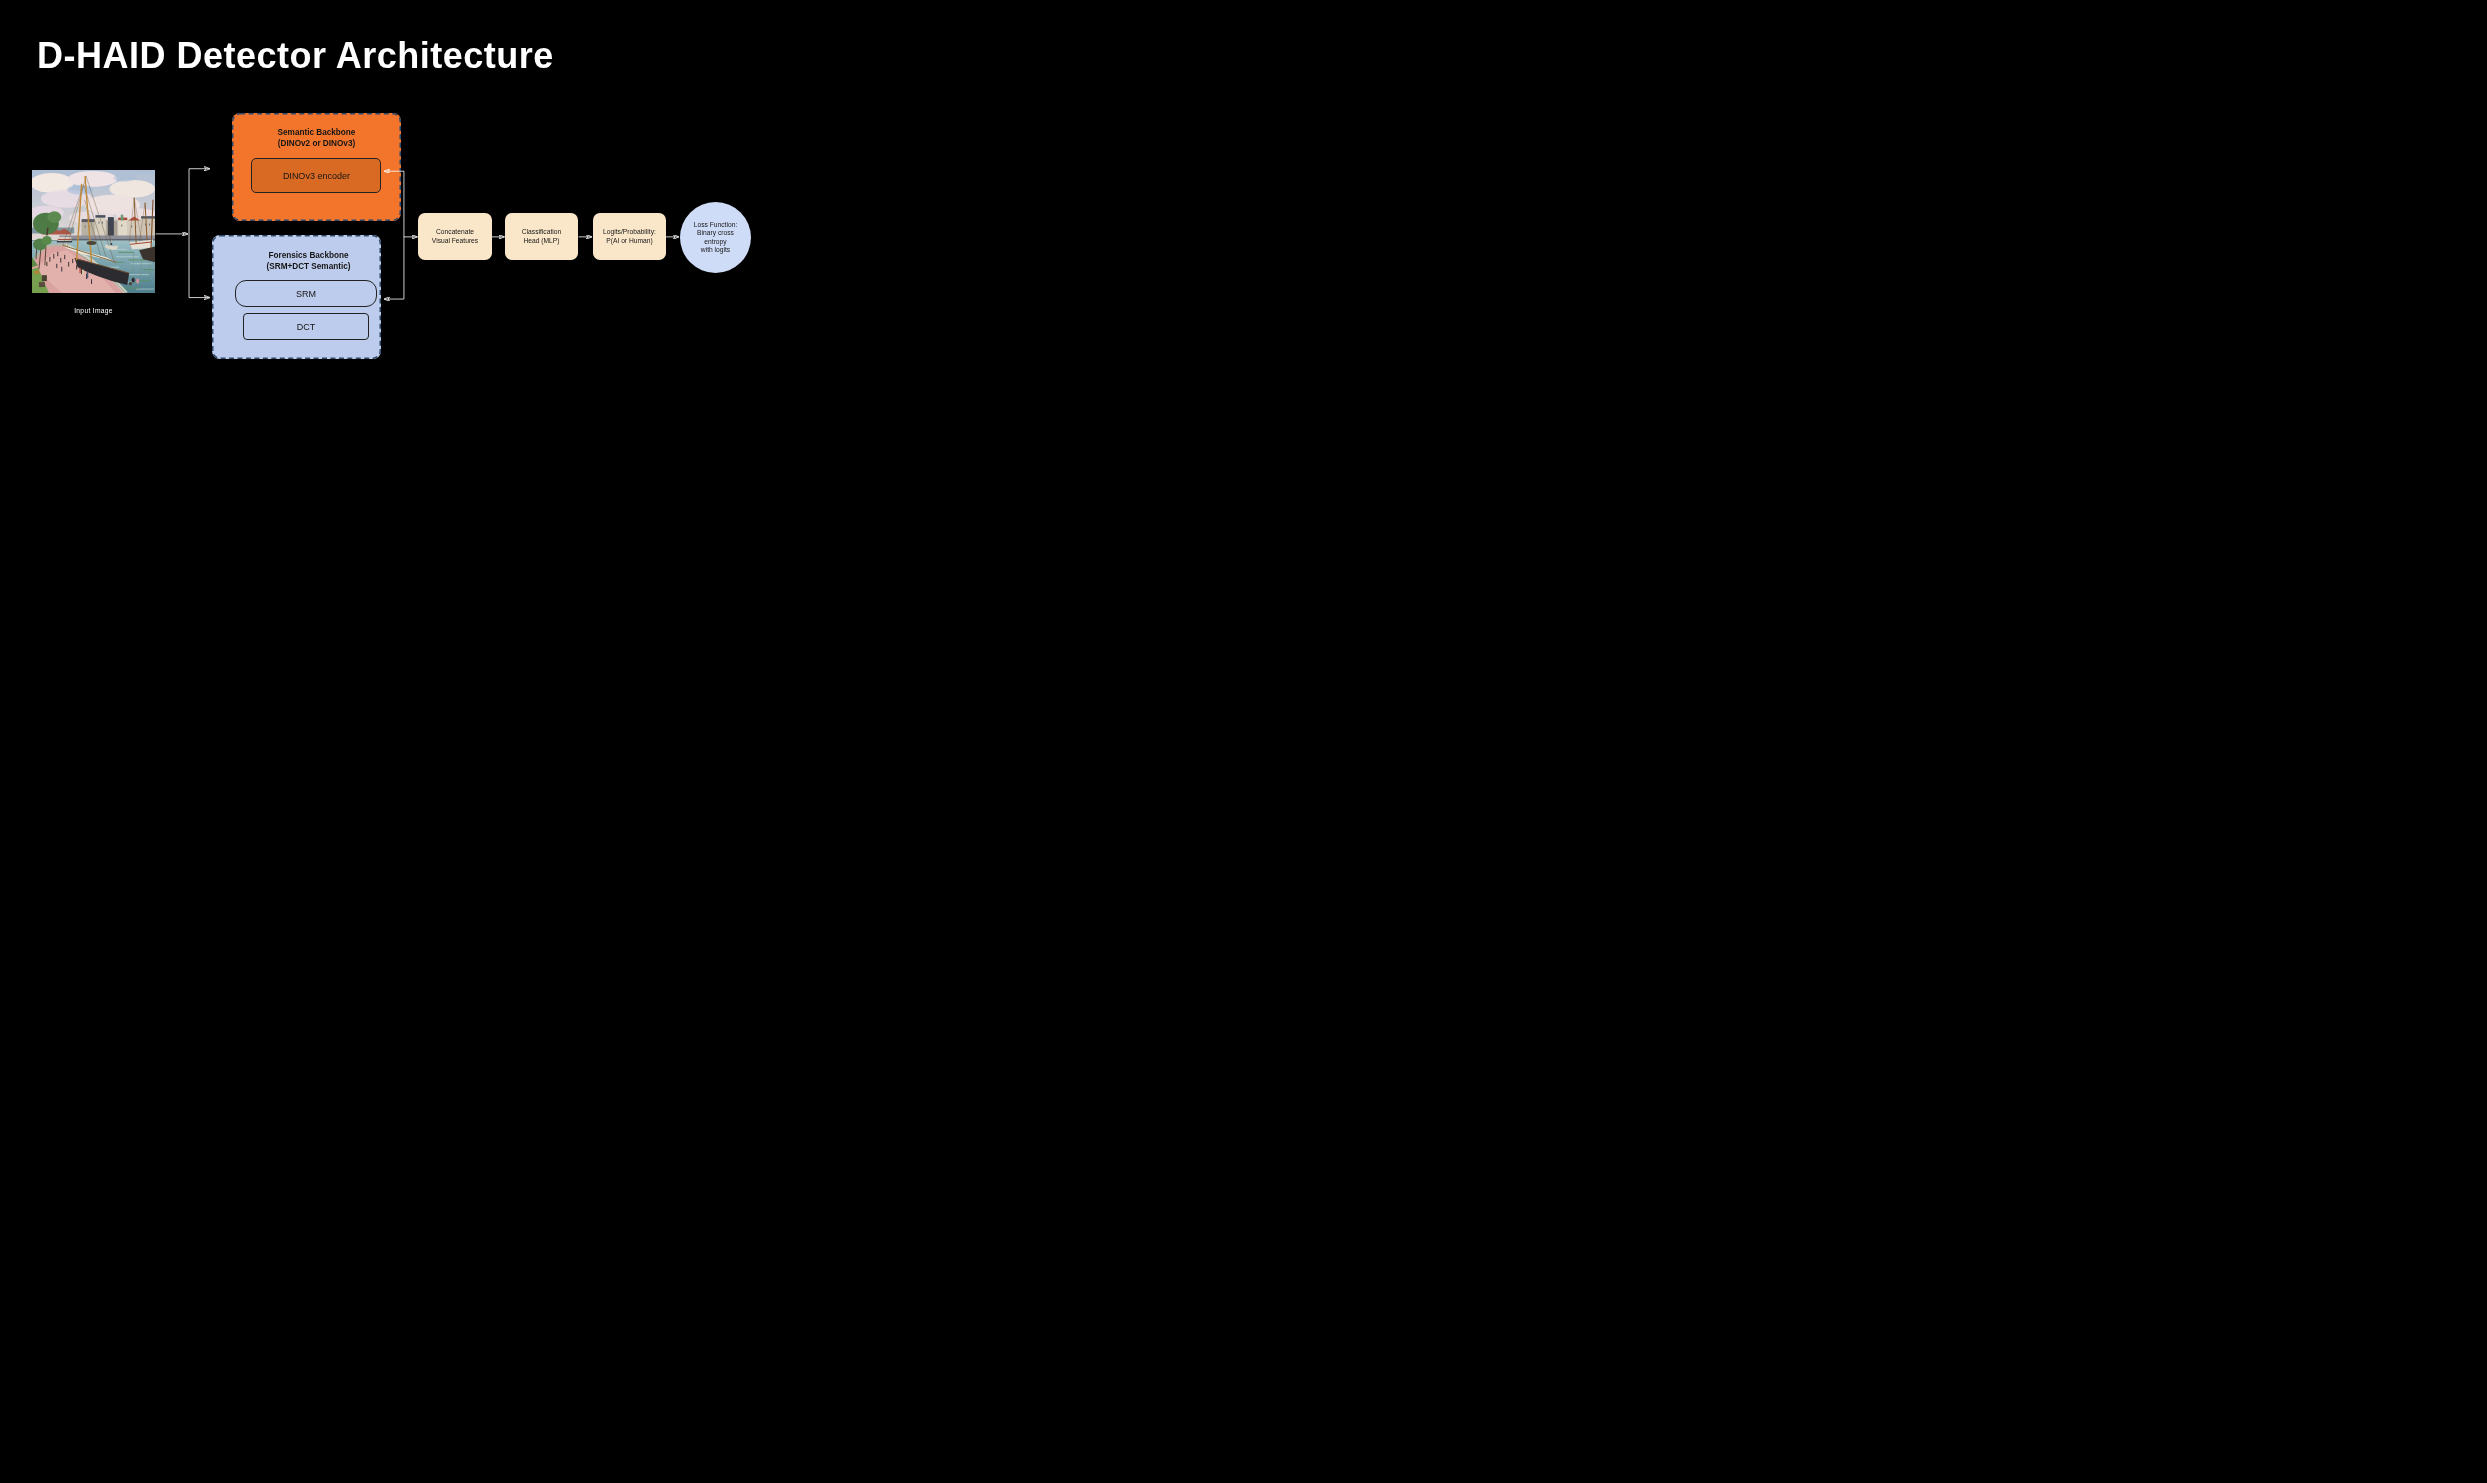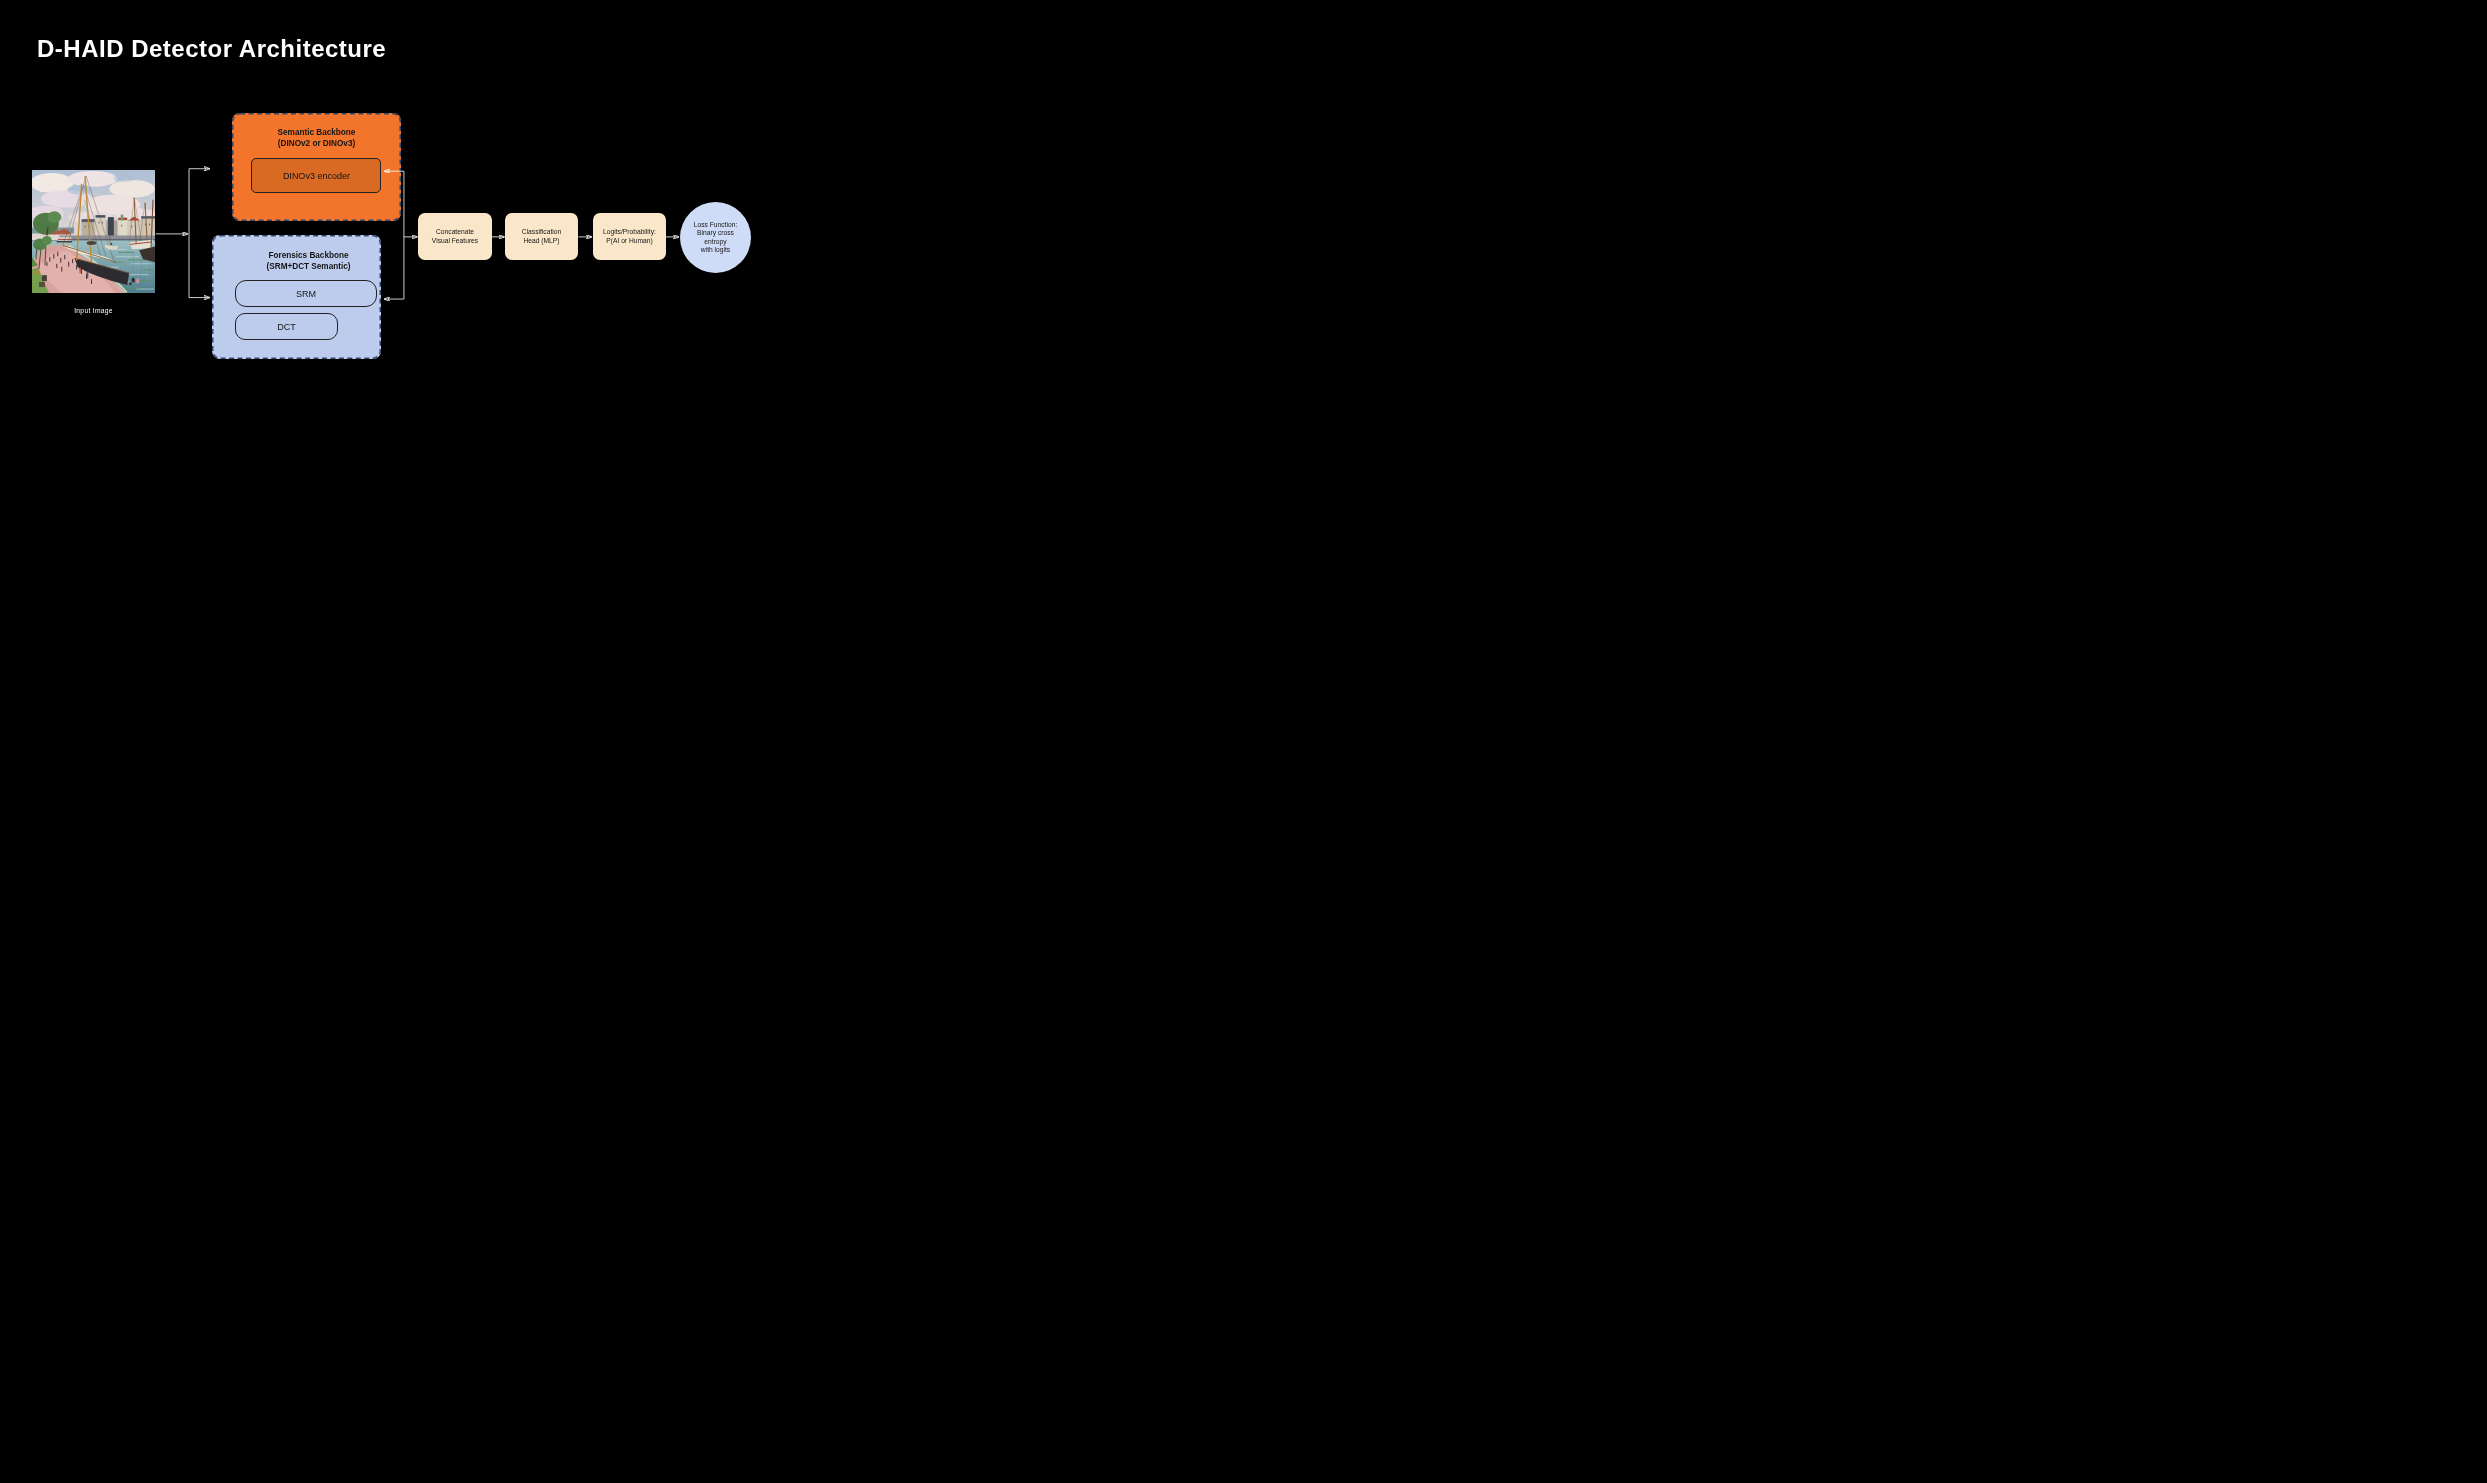--- a/index.html
+++ b/index.html
@@ -14,21 +14,21 @@
     --text-dark:#151515;
     --text-light:#FFFFFF;
   }
   *{margin:0;padding:0;box-sizing:border-box;}
   html,body{background:var(--background);}
   body{font-family:"Liberation Sans","DejaVu Sans",sans-serif;}
   .stage{position:relative;width:780px;height:426px;background:var(--background);overflow:hidden;}
 
   .page-title{
     position:absolute;left:37px;top:35px;
-    font-size:24px;font-weight:700;letter-spacing:0.5px;
+    font-size:36px;font-weight:700;letter-spacing:0.5px;
     color:var(--text-light);white-space:nowrap;
   }
 
   
   .input-image{position:absolute;left:32px;top:170px;width:123px;height:123px;}
   .input-image svg{display:block;width:123px;height:123px;}
   .input-caption{
     position:absolute;left:32px;top:307px;width:123px;
     text-align:center;color:var(--text-light);
     font-size:6.7px;letter-spacing:0.3px;
@@ -46,21 +46,21 @@
   .backbone-semantic .backbone-title{padding-top:14.4px;}
   .backbone-forensics .backbone-title{padding-top:15px;}
 
   .inner-node{
     position:absolute;display:flex;align-items:center;justify-content:center;
     border:0.6px solid #222;color:var(--text-dark);
     font-size:9px;text-align:center;
   }
   .encoder-node{left:19.4px;top:45px;width:130px;height:35px;background:var(--encoder-fill);border-radius:5px;align-items:center;}
   .srm-node{left:23px;top:45px;width:142px;height:27px;background:var(--forensics-fill);border-radius:11px;}
-  .dct-node{left:23px;top:78px;width:103px;height:27px;background:var(--forensics-fill);border-radius:10px;}
+  .dct-node{left:31px;top:78px;width:126px;height:27px;background:var(--forensics-fill);border-radius:4px;}
 
   
   .process-box{
     position:absolute;top:213px;height:47px;border-radius:7px;
     background:var(--process-fill);color:var(--text-dark);
     display:flex;flex-direction:column;align-items:center;justify-content:center;
     font-size:6.7px;line-height:8.7px;text-align:center;
   }
   .process-concatenate{left:418px;width:74px;}
   .process-classification{left:505px;width:73px;}

